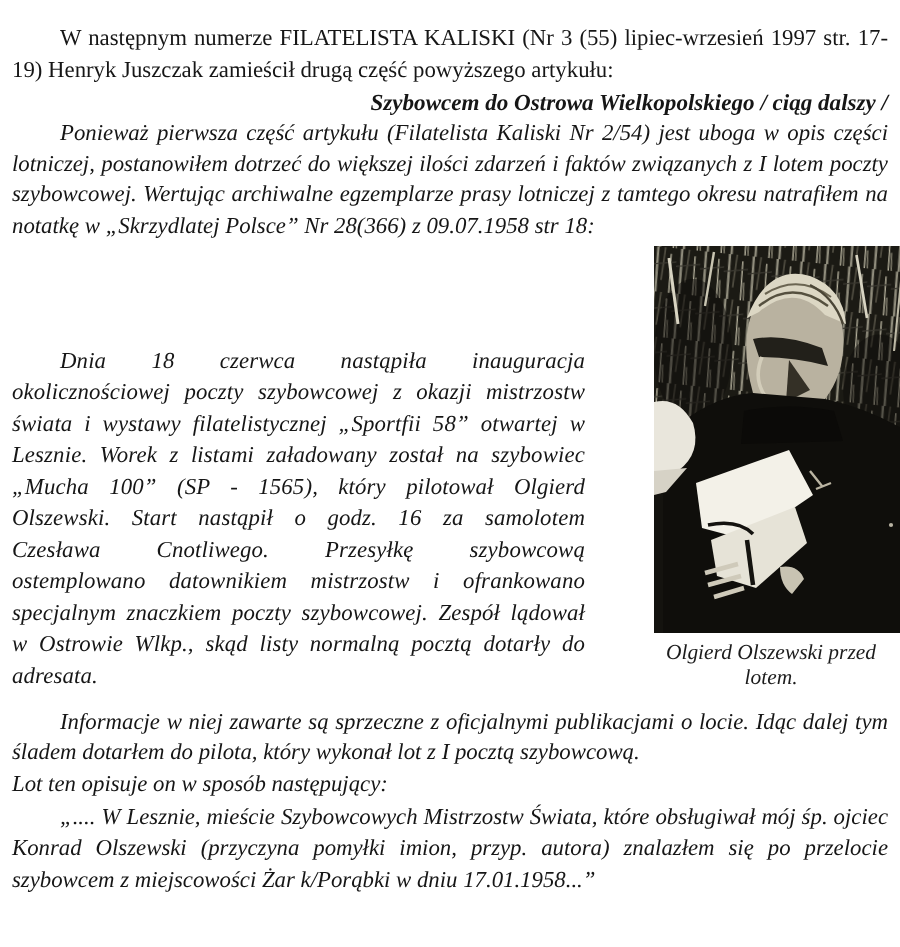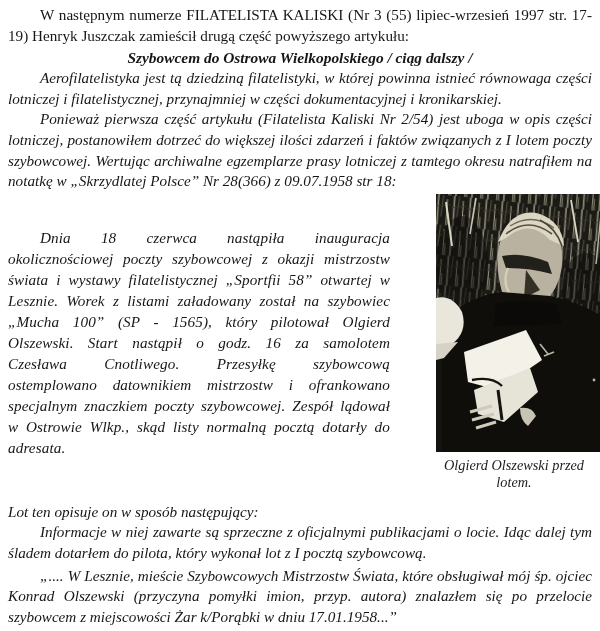--- a/index.html
+++ b/index.html
@@ -3,32 +3,32 @@
 <meta charset="utf-8">
 <style>
   html, body { margin: 0; padding: 0; }
   body {
     width: 600px; height: 631px;
     background: #ffffff;
     overflow: hidden;
     font-family: "Liberation Serif", "DejaVu Serif", serif;
     color: #161616;
   }
-  .page { padding: 5px 8px 0 8px; }
+  .page { padding: 16px 8px 0 8px; }
   p { margin: 0; font-size: 15.2px; line-height: 20.6px; }
   .justify { text-align: justify; }
   .indent { text-indent: 32px; }
   .italic { font-style: italic; }
   .article-title {
     margin: 1px 0 0 0;
     font-size: 15.4px; line-height: 21px;
     font-weight: bold; font-style: italic;
-    text-align: center;
+    text-align: right;
   }
-  .wrap-row { display: flex; align-items: center; margin-top: 2px; }
+  .wrap-row { display: flex; align-items: flex-end; margin-top: 2px; }
   .note-quote {
     width: 382px;
     line-height: 21px;
     word-spacing: 2.5px;
     letter-spacing: 0.1px;
   }
   .photo-col { margin-left: auto; width: 156px; }
   .photo { display: block; width: 184px; height: 258px; }
   .photo-caption {
     margin-top: 5px;
@@ -43,21 +43,20 @@
 </style>
 </head>
 <body>
 
 <div class="page">
 
   <p class="justify indent">W następnym numerze FILATELISTA KALISKI  (Nr 3 (55) lipiec-wrzesień 1997  str. 17-19) Henryk Juszczak zamieścił drugą część powyższego artykułu:</p>
 
   <h3 class="article-title">Szybowcem do Ostrowa Wielkopolskiego / ciąg dalszy /</h3>
 
-  <p class="italic justify indent">Aerofilatelistyka jest tą dziedziną filatelistyki, w której powinna istnieć równowaga części lotniczej i filatelistycznej, przynajmniej w części dokumentacyjnej i kronikarskiej.</p>
 
   <p class="italic justify indent">Ponieważ pierwsza część artykułu (Filatelista Kaliski Nr 2/54) jest uboga w opis części lotniczej, postanowiłem dotrzeć do większej ilości zdarzeń i faktów związanych z I lotem poczty szybowcowej. Wertując archiwalne egzemplarze prasy lotniczej z tamtego okresu natrafiłem na notatkę w „Skrzydlatej Polsce” Nr 28(366) z 09.07.1958 str 18:</p>
 
   <div class="wrap-row">
 
     <p class="italic justify indent note-quote">Dnia 18 czerwca nastąpiła inauguracja okolicznościowej poczty szybowcowej z okazji mistrzostw świata i wystawy filatelistycznej „Sportfii 58” otwartej w Lesznie. Worek z listami załadowany został na szybowiec „Mucha 100” (SP - 1565), który pilotował Olgierd Olszewski. Start nastąpił o godz. 16 za samolotem Czesława Cnotliwego. Przesyłkę szybowcową ostemplowano datownikiem mistrzostw i ofrankowano specjalnym znaczkiem poczty szybowcowej. Zespół lądował w Ostrowie Wlkp., skąd listy normalną pocztą dotarły do adresata.</p>
 
     <figure class="photo-col" style="margin:0 0 0 auto;">
       <svg class="photo" viewBox="0 0 184 258" xmlns="http://www.w3.org/2000/svg" aria-label="black and white portrait photo">
         <defs>
@@ -116,21 +115,21 @@
 
         <circle cx="166" cy="150" r="1.8" fill="#cfcabb"></circle>
         <circle cx="158" cy="186" r="1.4" fill="#b8b3a3"></circle>
         <circle cx="170" cy="210" r="1.2" fill="#9b9687"></circle>
       </svg>
       <figcaption class="photo-caption">Olgierd Olszewski przed lotem.</figcaption>
     </figure>
   </div>
 
   <div class="bottom-block">
+    <p class="italic justify indent">Informacje w niej zawarte są sprzeczne z oficjalnymi publikacjami o locie. Idąc dalej tym śladem dotarłem do pilota, który wykonał lot z I pocztą szybowcową.</p>
+
     <p class="italic">Lot ten opisuje on w sposób następujący:</p>
-
-    <p class="italic justify indent">Informacje w niej zawarte są sprzeczne z oficjalnymi publikacjami o locie. Idąc dalej tym śladem dotarłem do pilota, który wykonał lot z I pocztą szybowcową.</p>
 
     <p class="italic justify indent quote-block">„.... W Lesznie, mieście Szybowcowych Mistrzostw Świata, które obsługiwał mój śp. ojciec Konrad Olszewski (przyczyna pomyłki imion, przyp. autora) znalazłem się po przelocie szybowcem z miejscowości Żar k/Porąbki w dniu 17.01.1958...”</p>
 
   </div>
 
 </div>
 
 </body></html>

